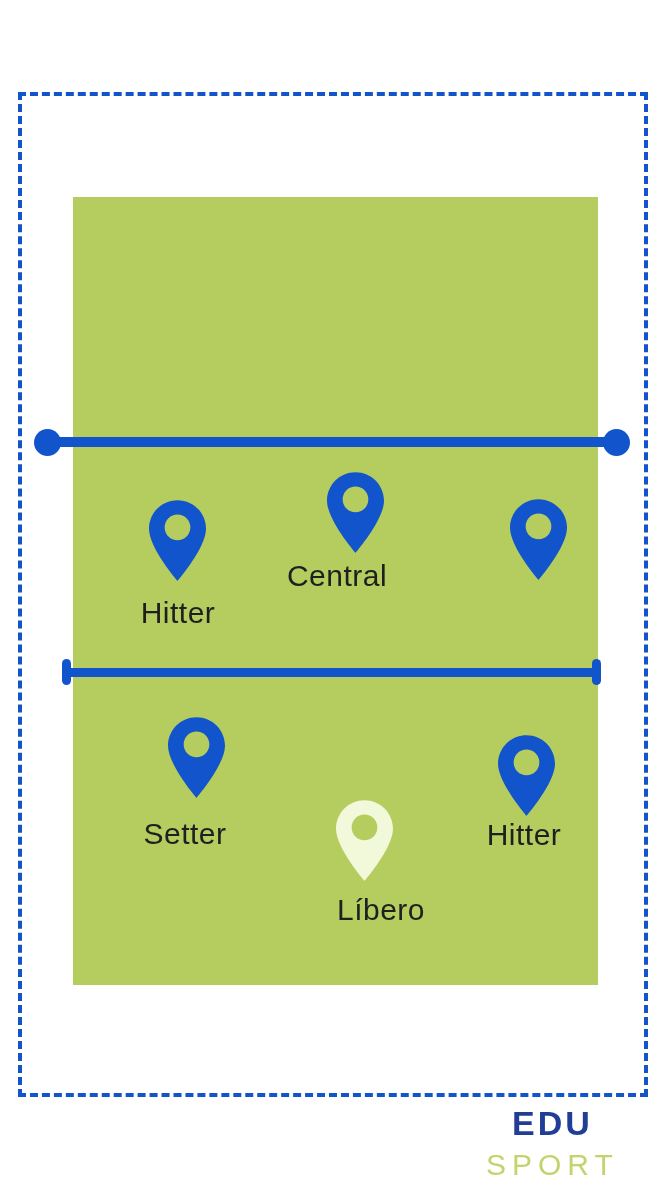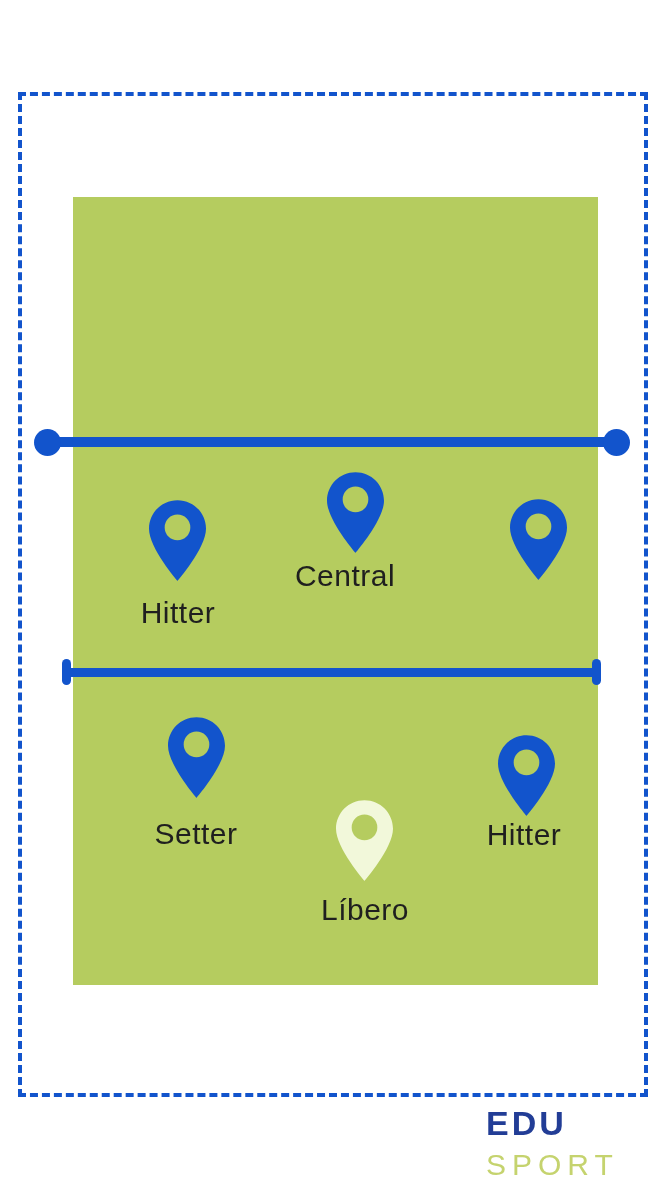--- a/index.html
+++ b/index.html
@@ -54,21 +54,21 @@
   .pin-blue  { color: var(--accent-blue, #1254cc); }
   .pin-cream { color: var(--libero-cream, #f2f8da); }
 
   .pos-label {
     position: absolute; width: 170px;
     font-size: 30px; line-height: 42px; text-align: center;
     color: var(--label-text, #1f1f1f);
     letter-spacing: 0.5px;
   }
 
-  .logo { position: absolute; left: 486px; top: 1106px; text-align: left; }
+  .logo { position: absolute; left: 486px; top: 1106px; text-align: center; }
   .logo-edu {
     font-size: 34px; font-weight: bold; letter-spacing: 3px;
     color: var(--logo-navy, #223d96); line-height: 34px;
   }
   .logo-sport {
     font-size: 30px; font-weight: normal; letter-spacing: 6px;
     color: var(--logo-green, #c5d36e); line-height: 30px; margin-top: 10px;
   }
 </style>
 </head>
@@ -114,23 +114,23 @@
         <path fill="currentColor" fill-rule="evenodd" d="M12 0C5.37 0 0 5.37 0 12c0 8.1 12 22 12 22s12-13.9 12-22C24 5.37 18.63 0 12 0zm0 16.9a5.4 5.4 0 1 1 0-10.8 5.4 5.4 0 0 1 0 10.8z"></path>
       </svg>
   </div>
   <div class="marker pin-blue" style="left:498px; top:733px;">
     <svg viewBox="0 0 24 34">
         <path fill="currentColor" fill-rule="evenodd" d="M12 0C5.37 0 0 5.37 0 12c0 8.1 12 22 12 22s12-13.9 12-22C24 5.37 18.63 0 12 0zm0 16.9a5.4 5.4 0 1 1 0-10.8 5.4 5.4 0 0 1 0 10.8z"></path>
       </svg>
   </div>
 
   <div class="pos-label" style="left:93px;  top:592px;">Hitter</div>
-  <div class="pos-label" style="left:260px; top:555px;">Central</div>
-  <div class="pos-label" style="left:111px; top:813px;">Setter</div>
-  <div class="pos-label" style="left:280px; top:889px;">Líbero</div>
+  <div class="pos-label" style="left:252px; top:555px;">Central</div>
+  <div class="pos-label" style="left:100px; top:813px;">Setter</div>
+  <div class="pos-label" style="left:296px; top:889px;">Líbero</div>
   <div class="pos-label" style="left:439px; top:814px;">Hitter</div>
 
   <div class="logo">
     <div class="logo-edu">EDU</div>
     <div class="logo-sport">SPORT</div>
   </div>
 
 </div>
 
 </body></html>

